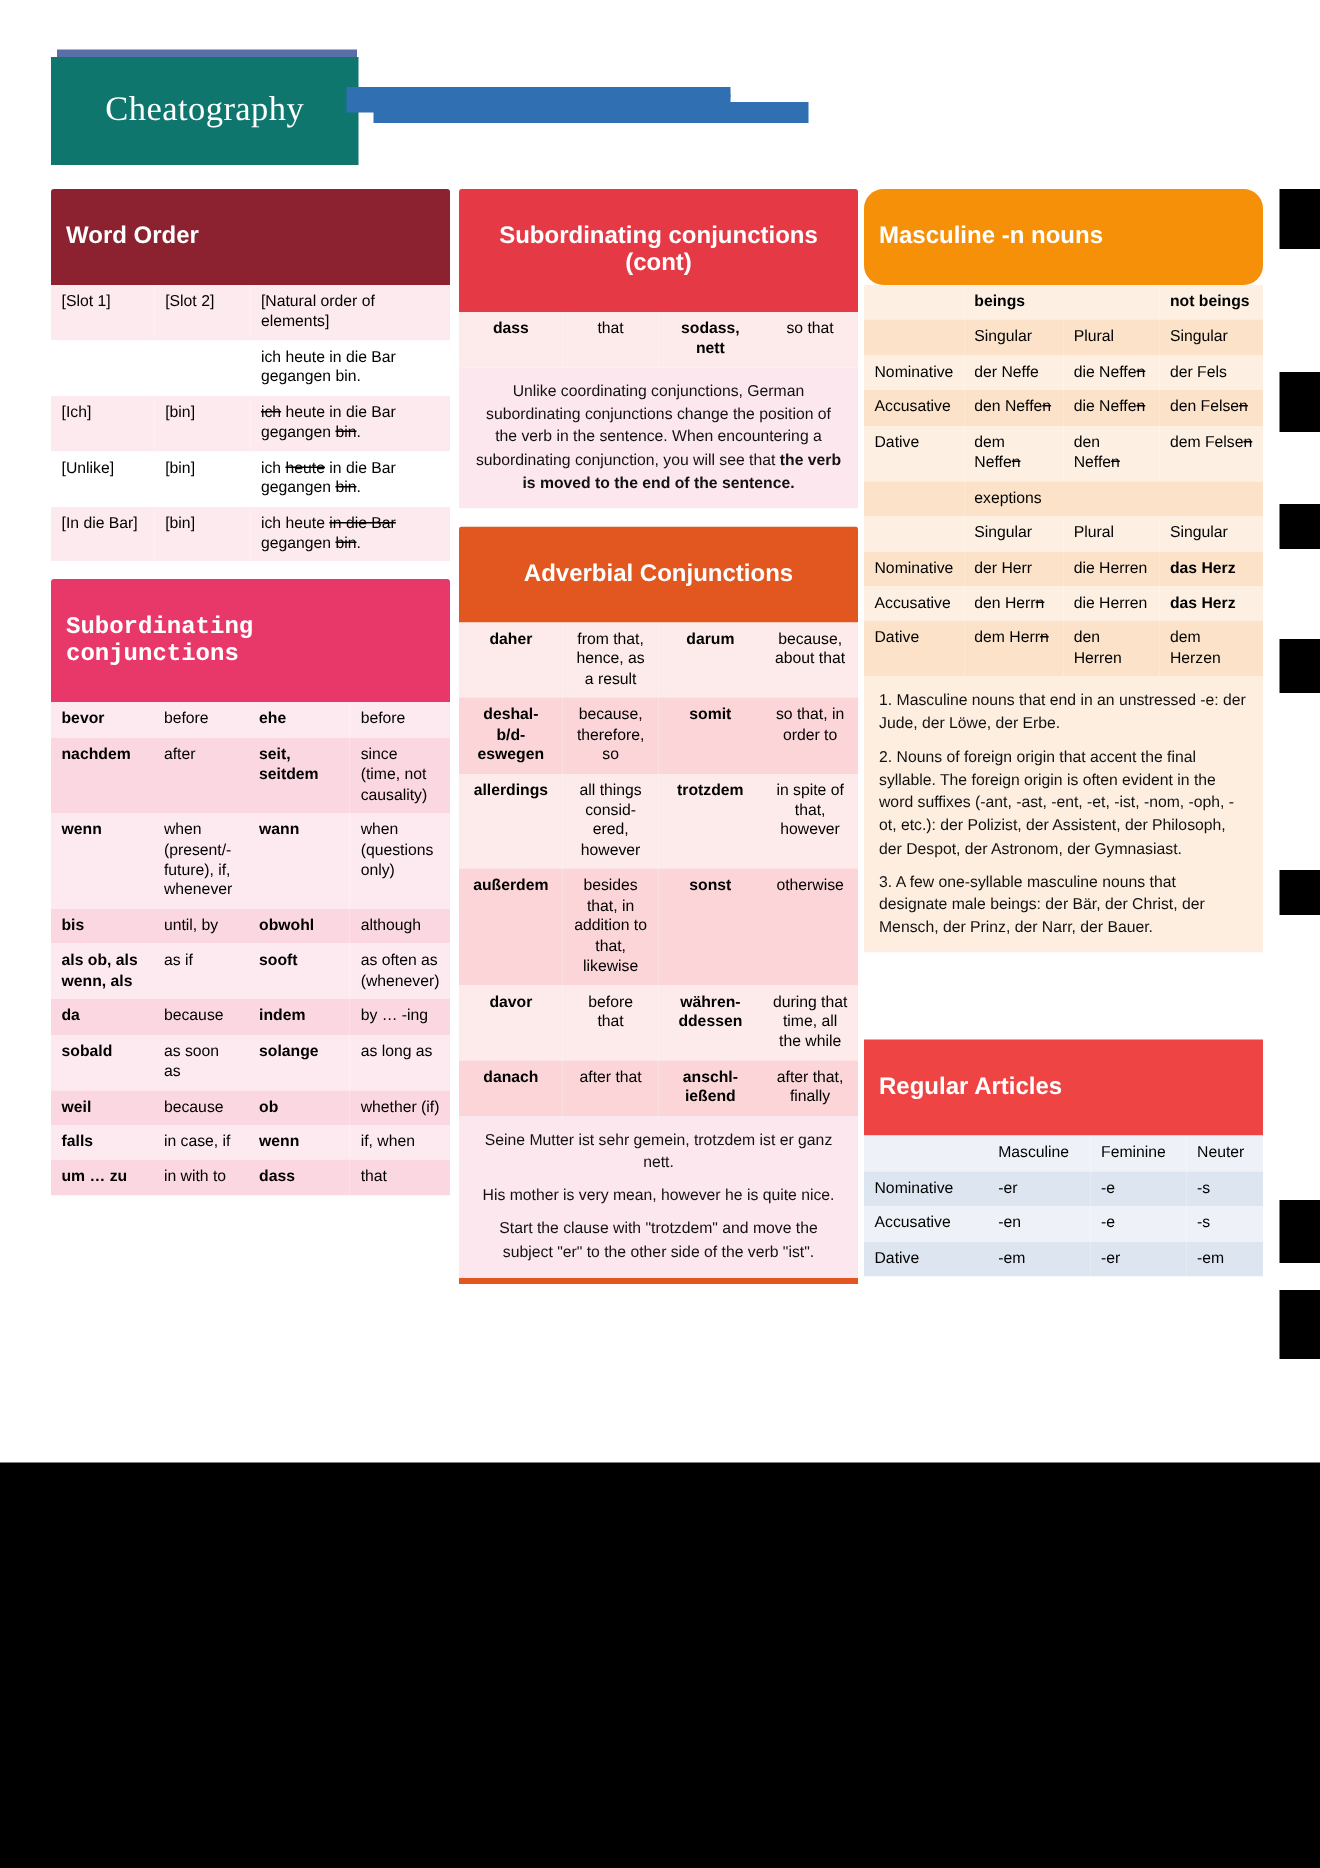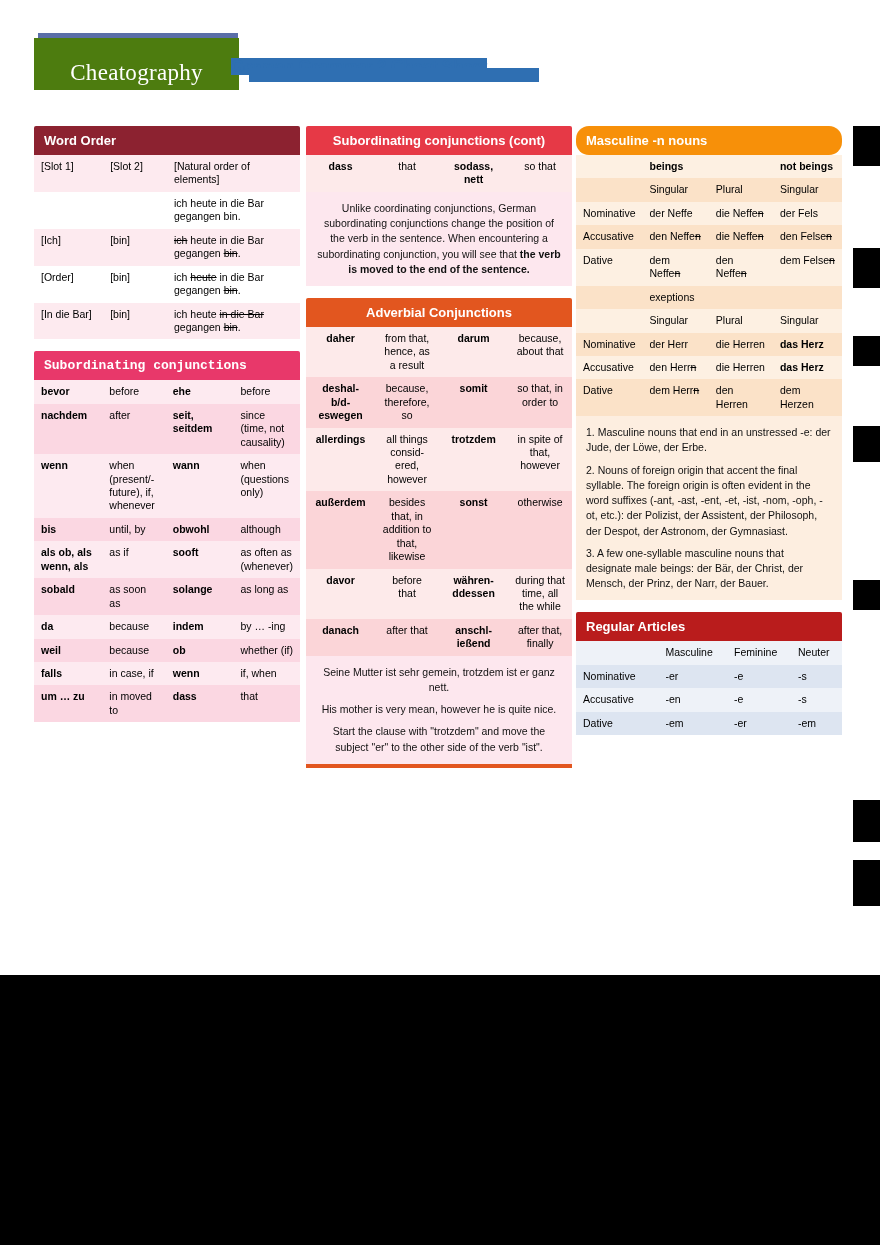--- a/index.html
+++ b/index.html
@@ -1,43 +1,43 @@
 <!DOCTYPE html>
 <html><head>
 <meta charset="utf-8">
 <style>
   html,body{margin:0;padding:0;background:#000;}
   body{width:880px;height:1245px;font-family:"Liberation Sans",sans-serif;position:relative;overflow:hidden;}
   .page{position:absolute;left:0;top:0;width:880px;height:1245px;background:#000;}
   .sheet{position:absolute;left:0;top:0;width:880px;height:975px;background:#fff;}
 
   
-  .logo-box{position:absolute;left:34px;top:38px;width:205px;height:52px;background:#4d7c0f;}
+  .logo-box{position:absolute;left:34px;top:38px;width:205px;height:72px;background:#0f766e;}
   .logo-bar{position:absolute;left:38px;top:33px;width:200px;height:8px;background:#5a6ea8;}
   .logo-text{position:absolute;left:0;top:22px;width:205px;text-align:center;color:#fff;
     font-family:"Liberation Serif",serif;font-size:23px;letter-spacing:.3px;}
   .title-wrap{position:absolute;left:231px;top:58px;width:360px;}
   .title-main{font-size:17px;font-weight:bold;color:#2f6fb2;letter-spacing:-.2px;
     text-decoration:underline;background:#2f6fb2;color:#2f6fb2;display:inline-block;line-height:17px;}
   .title-strike{position:absolute;left:249px;top:68px;width:290px;height:14px;background:#2f6fb2;}
 
   
   .col{position:absolute;top:126px;width:266px;}
   .col1{left:34px;}
   .col2{left:306px;text-align:center;}
   .col3{left:576px;}
 
   .card{margin-bottom:12px;border-radius:2px 2px 0 0;overflow:hidden;}
-  .card-h{padding:7px 10px;font-size:13px;font-weight:bold;color:#fff;}
+  .card-h{padding:23px 10px;font-size:16px;font-weight:bold;color:#fff;}
   .h-maroon{background:#8c2230;}
   .h-pink{background:#e8386a;font-family:Liberation Mono, monospace;}
   .h-red{background:#e63946;}
   .h-orange-d{background:#e2561f;}
   .h-orange{background:#f79009;border-radius:13px;}
-  .h-blue{background:#b91c1c;}
+  .h-blue{background:#ef4444;margin-top:46px;}
 
   table{border-collapse:collapse;width:100%;font-size:10.5px;}
   td,th{vertical-align:top;padding:5px 7px;line-height:1.28;}
   .zpink tr:nth-child(odd) td{background:#fdeaf0;}
   .zpink tr:nth-child(even) td{background:#fbd7e2;}
   .zred tr:nth-child(odd) td{background:#fdeaea;}
   .zred tr:nth-child(even) td{background:#fbd5d8;}
   .zorange tr:nth-child(odd) td{background:#fdf0e2;}
   .zorange tr:nth-child(even) td{background:#fbe2c8;}
   .zblue tr:nth-child(odd) td{background:#eef2f8;}
@@ -92,21 +92,21 @@
           <td></td>
           <td></td>
           <td>ich heute in die Bar gegangen bin.</td>
         </tr>
         <tr>
           <td>[Ich]</td>
           <td>[bin]</td>
           <td><span class="strike">ich</span> heute in die Bar gegangen <span class="strike">bin</span>.</td>
         </tr>
         <tr>
-          <td>[Order]</td>
+          <td>[Unlike]</td>
           <td>[bin]</td>
           <td>ich <span class="strike">heute</span> in die Bar gegangen <span class="strike">bin</span>.</td>
         </tr>
         <tr>
           <td>[In die Bar]</td>
           <td>[bin]</td>
           <td>ich heute <span class="strike">in die Bar</span> gegangen <span class="strike">bin</span>.</td>
         </tr>
       </tbody>
           </table>
@@ -140,46 +140,46 @@
           <td class="bold">obwohl</td>
           <td>although</td>
         </tr>
         <tr>
           <td class="bold">als ob, als wenn, als</td>
           <td>as if</td>
           <td class="bold">sooft</td>
           <td>as often as (whenever)</td>
         </tr>
         <tr>
+          <td class="bold">da</td>
+          <td>because</td>
+          <td class="bold">indem</td>
+          <td>by … -ing</td>
+        </tr>
+        <tr>
           <td class="bold">sobald</td>
           <td>as soon as</td>
           <td class="bold">solange</td>
           <td>as long as</td>
         </tr>
         <tr>
-          <td class="bold">da</td>
-          <td>because</td>
-          <td class="bold">indem</td>
-          <td>by … -ing</td>
-        </tr>
-        <tr>
           <td class="bold">weil</td>
           <td>because</td>
           <td class="bold">ob</td>
           <td>whether (if)</td>
         </tr>
         <tr>
           <td class="bold">falls</td>
           <td>in case, if</td>
           <td class="bold">wenn</td>
           <td>if, when</td>
         </tr>
         <tr>
           <td class="bold">um … zu</td>
-          <td>in moved to</td>
+          <td>in with to</td>
           <td class="bold">dass</td>
           <td>that</td>
         </tr>
       </tbody>
           </table>
     </div>
 
   </div>
 
   <div class="col col2">

